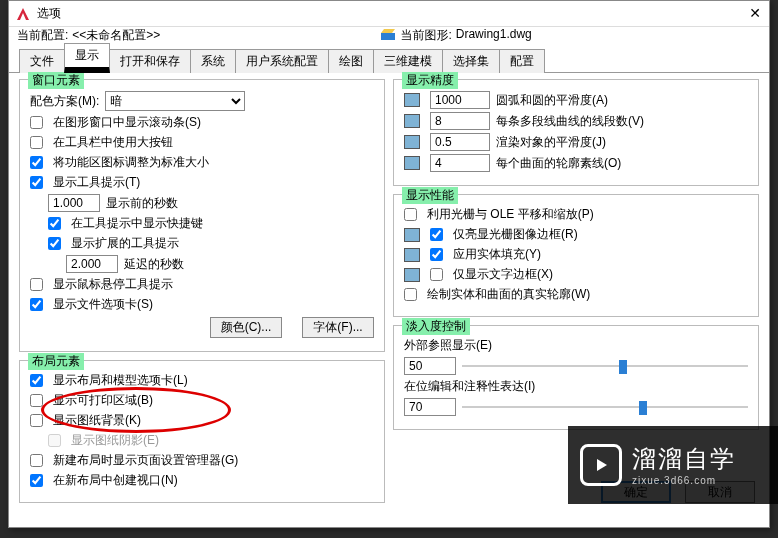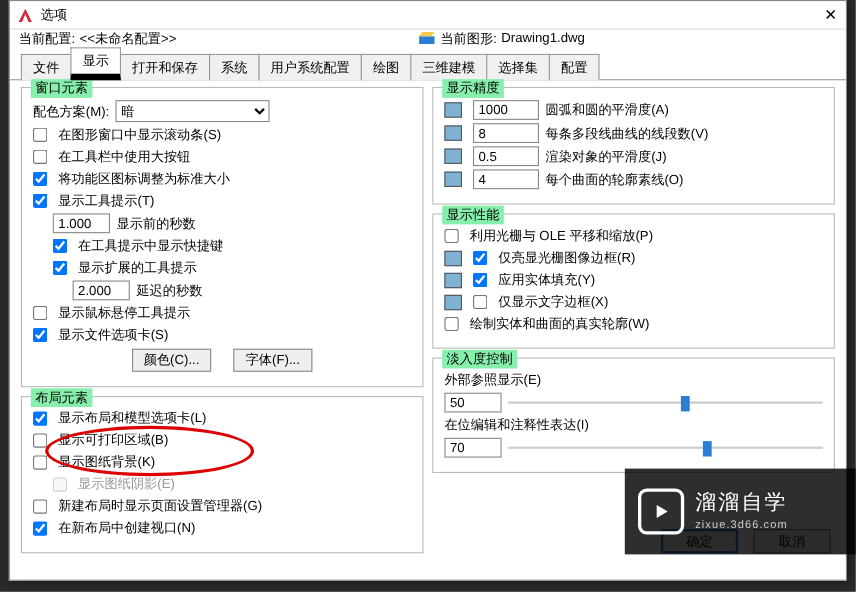--- a/index.html
+++ b/index.html
@@ -32,21 +32,21 @@
   .slider .track{position:absolute;left:0;right:0;top:7px;height:2px;background:#ccc}
   .slider .thumb{position:absolute;top:2px;width:8px;height:14px;background:#2a7fd4}
   .circle-ann{position:absolute;left:32px;top:386px;width:190px;height:46px;border:3px solid #d00;border-radius:50%;pointer-events:none}
   .footer{position:absolute;left:0;right:0;bottom:20px;height:30px;display:flex;justify-content:flex-end;align-items:center;gap:14px;padding-right:14px}
   .btn{min-width:70px;height:22px;border:1px solid #777;background:#efefef;cursor:pointer}
   .btn.primary{border:2px solid #2a7fd4}
   .watermark{position:absolute;right:0;bottom:34px;width:210px;height:78px;background:rgba(0,0,0,.82);color:#fff;display:flex;align-items:center;gap:10px;padding:0 12px}
   .watermark .play{width:42px;height:42px;border:3px solid #fff;border-radius:8px;display:flex;align-items:center;justify-content:center}
   .watermark .play svg{display:block}
   .watermark .txt{display:flex;flex-direction:column;line-height:1.3}
-  .watermark .big{font-size:19px;color:#fff;letter-spacing:2px}
+  .watermark .big{font-size:24px;color:#fff;letter-spacing:2px}
   .watermark .sm{font-size:10px;color:#ccc;letter-spacing:1px}
   .disabled{color:#999}
 </style>
 </head>
 <body>
 
 <div class="dialog">
   <div class="titlebar">
     <span class="a-logo">
       <svg width="16" height="16" viewBox="0 0 16 16">
@@ -123,21 +123,21 @@
             <span>延迟的秒数</span>
           </div>
         <div class="row">
             <input type="checkbox" style="">
             <span>显示鼠标悬停工具提示</span>
           </div>
         <div class="row">
             <input type="checkbox" checked="" style="">
             <span>显示文件选项卡(S)</span>
           </div>
-        <div class="row" style="justify-content:center;gap:20px;margin-top:4px">
+        <div class="row" style="justify-content:flex-end;gap:20px;margin-top:4px">
           <button class="btn-sm">颜色(C)...</button>
           <button class="btn-sm">字体(F)...</button>
         </div>
       </div>
 
       <div class="group">
         <span class="legend">布局元素</span>
         <div class="row">
             <input type="checkbox" checked="" style="">
             <span>显示布局和模型选项卡(L)</span>

